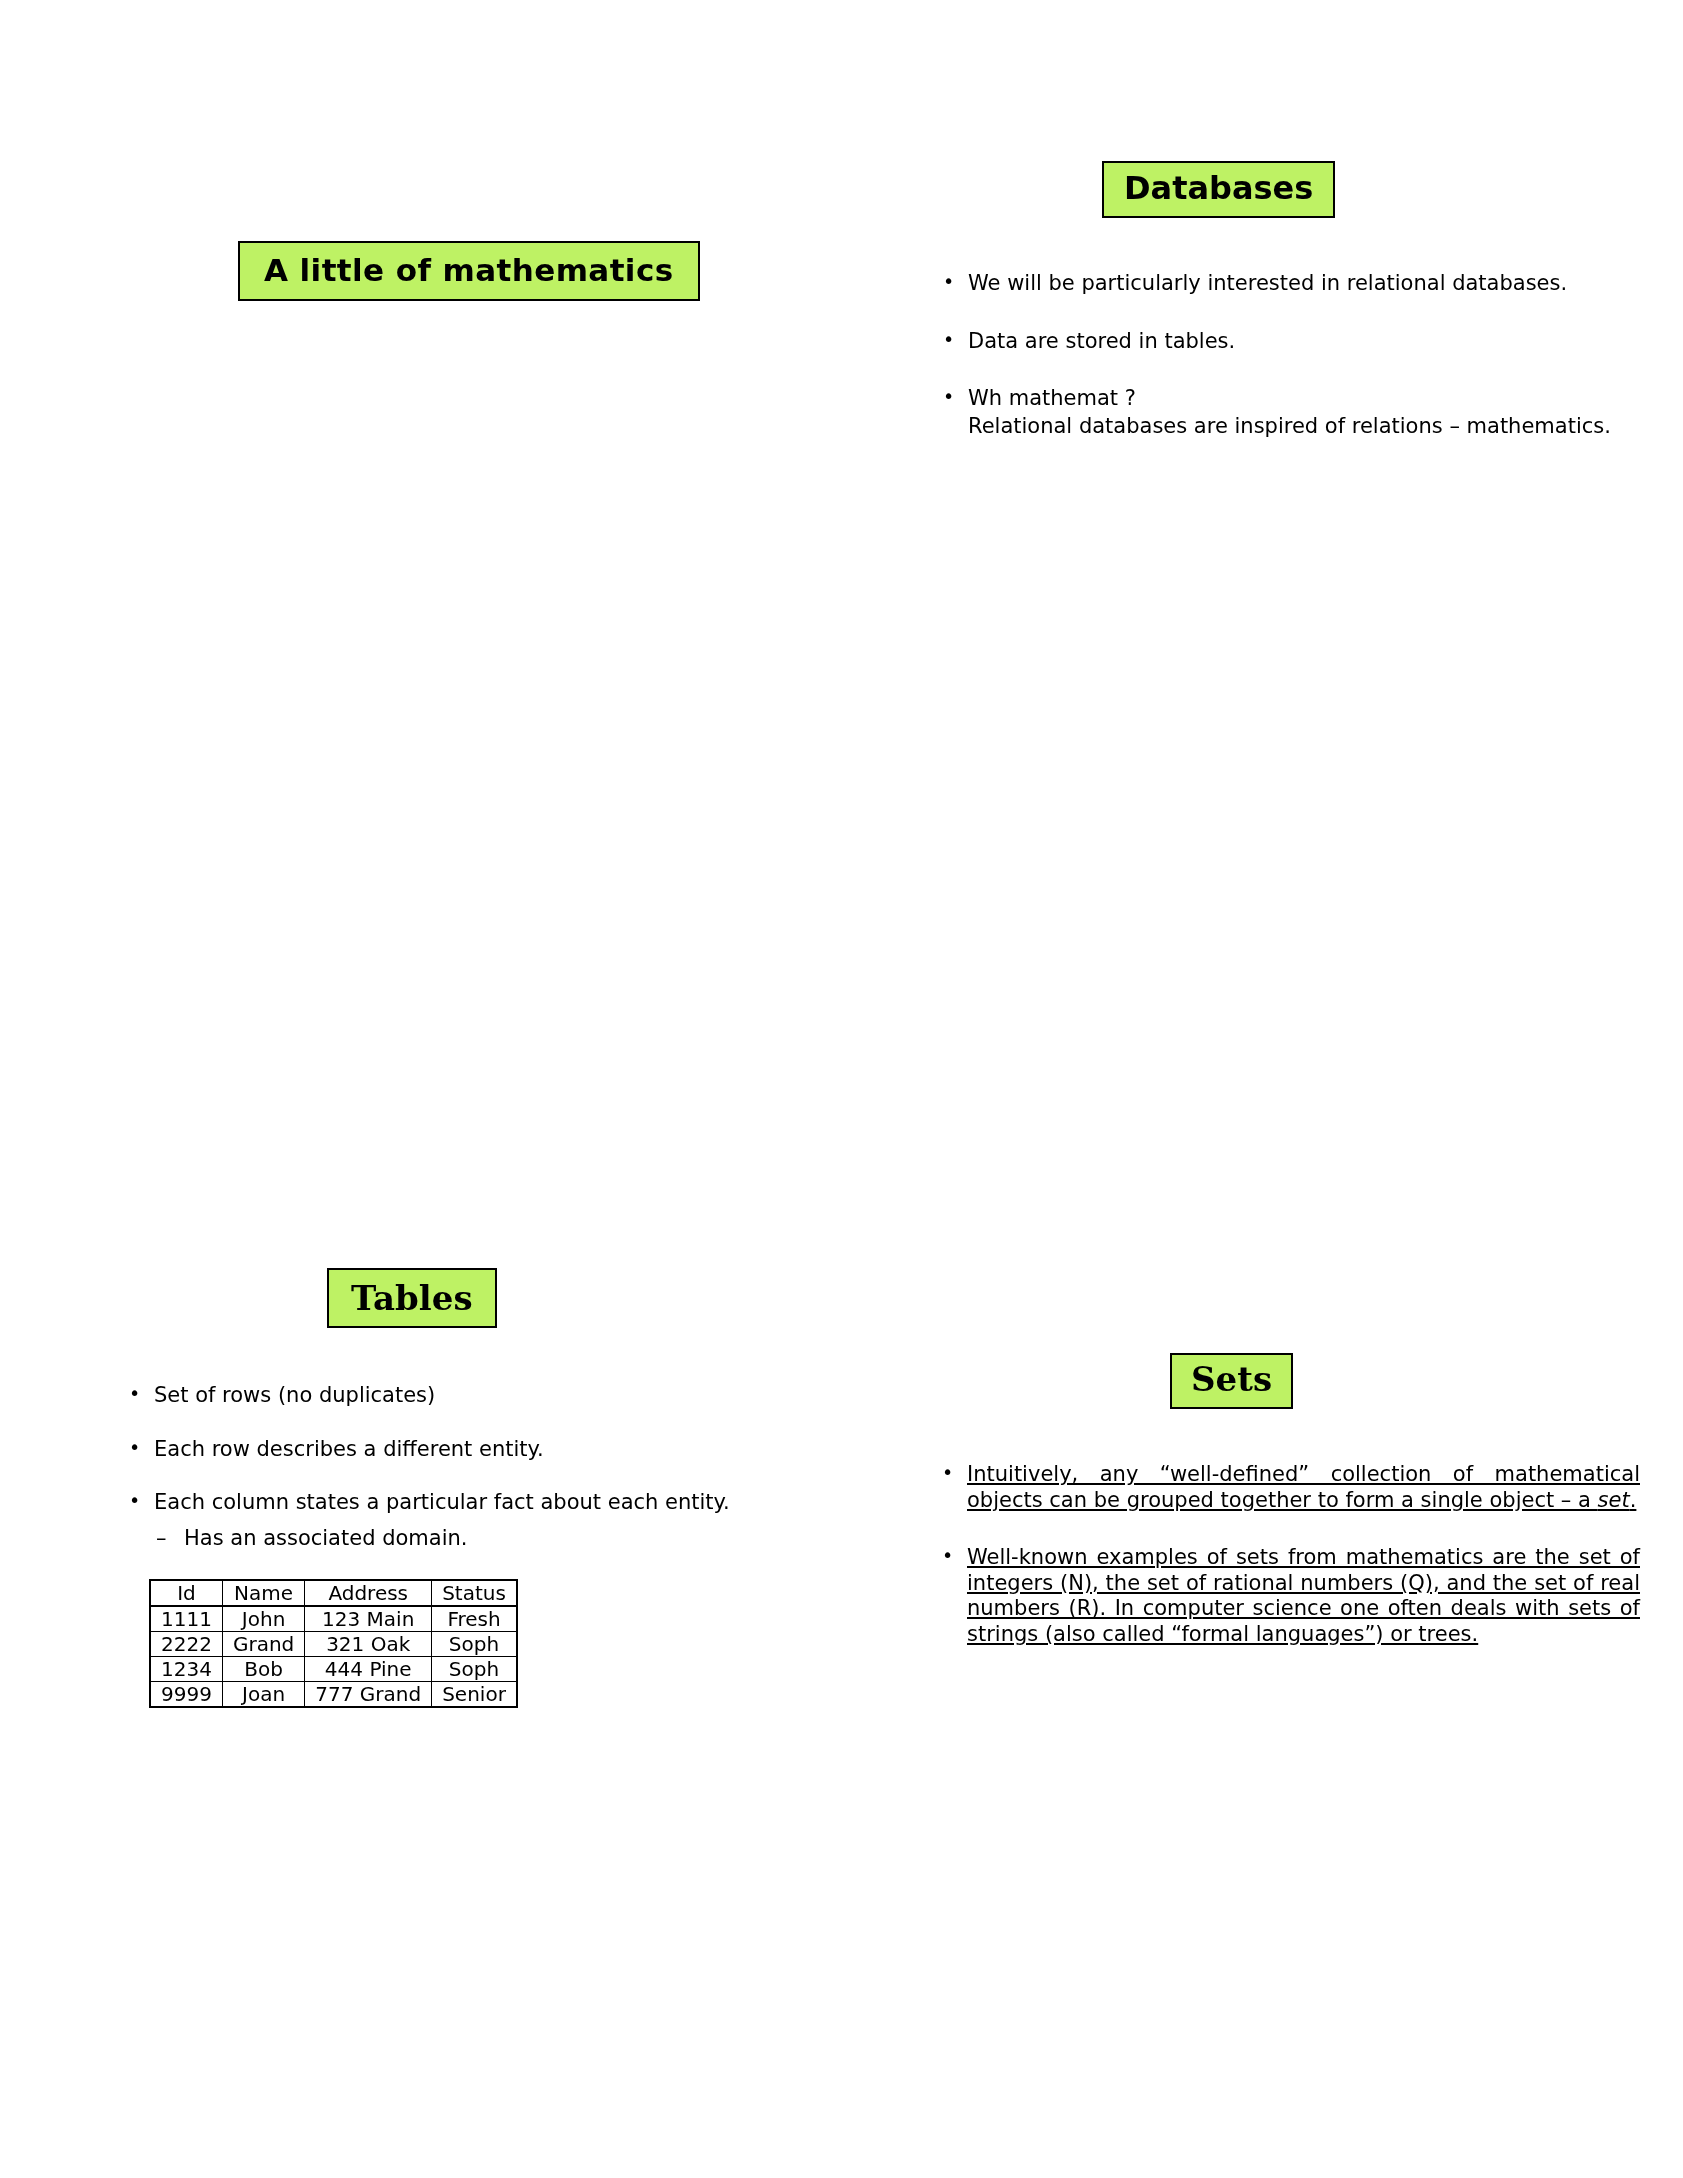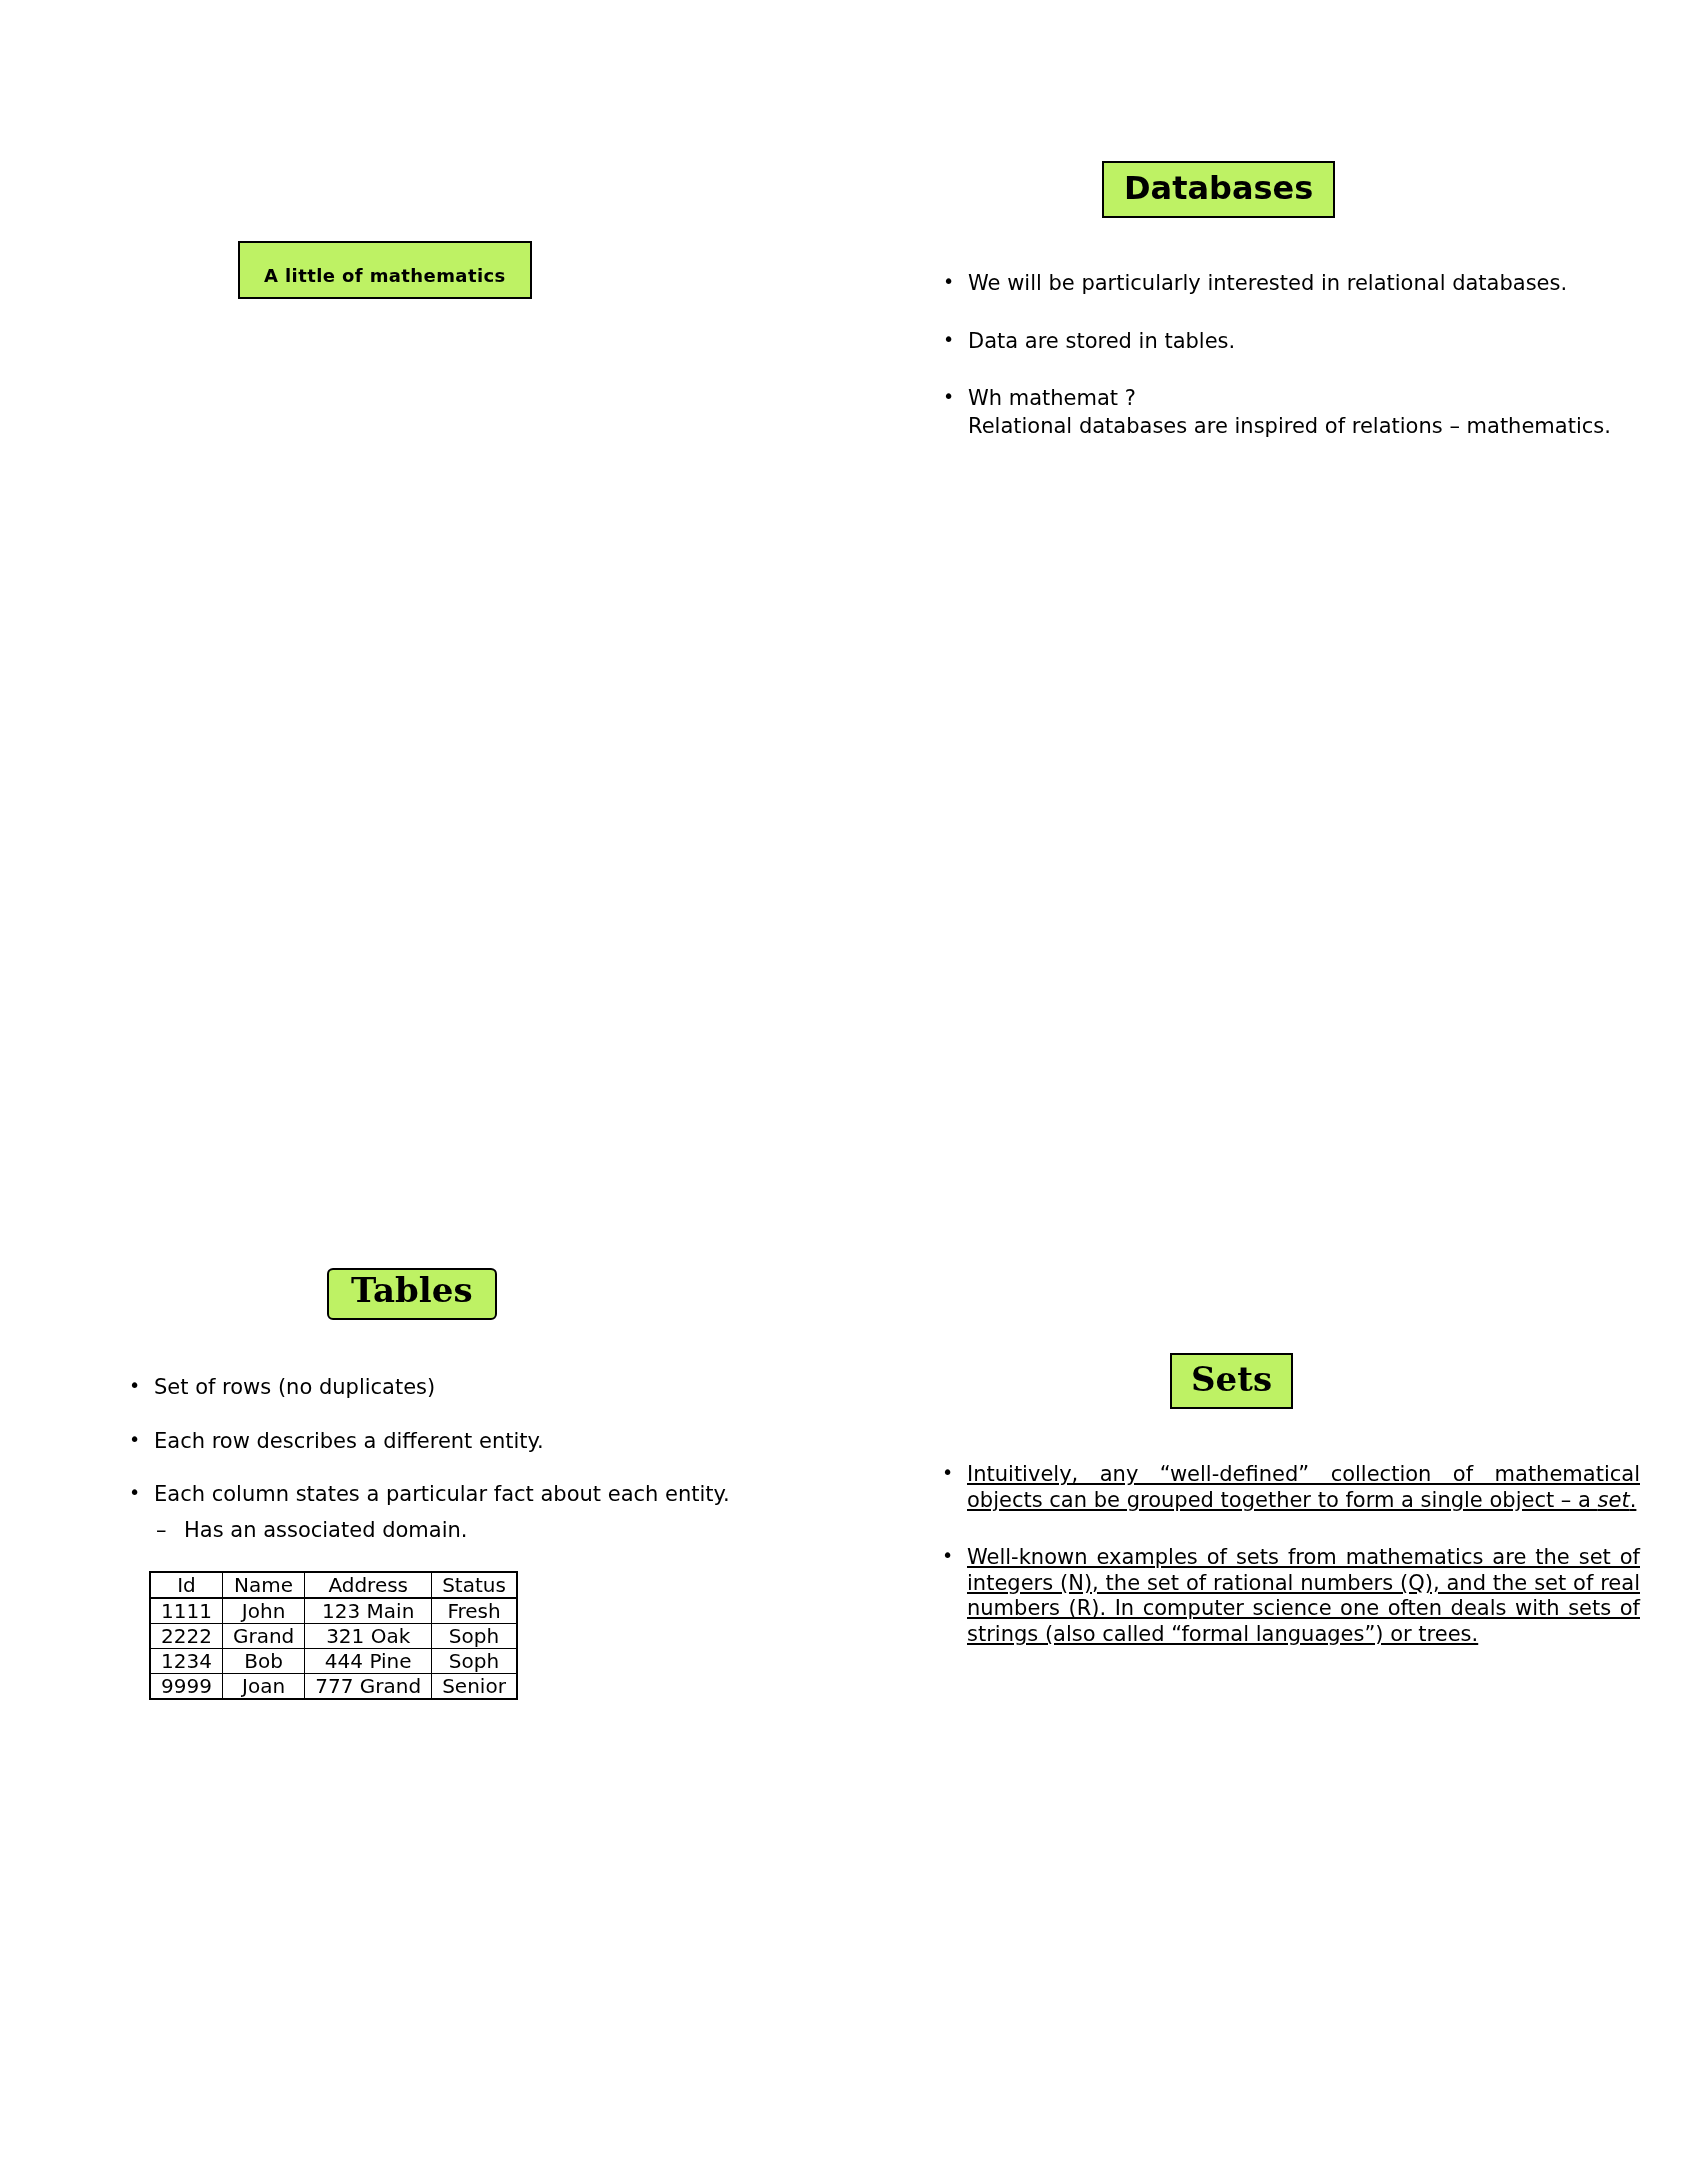--- a/index.html
+++ b/index.html
@@ -98,34 +98,34 @@
     font-size: 20px;
     line-height: 1.0;
   }
   table.data-table tr.head td {
     border-bottom: 2px solid #000000;
   }
 
   
   #slide-math { left: 238px; top: 241px; }
   #slide-math .title-box { padding: 9px 24px 11px 24px; }
-  #slide-math .title-text { font-size: 18px; letter-spacing: 0.4px; margin-top: 13px; }
+  #slide-math .title-text { font-size: 31px; letter-spacing: 0.4px; }
 
   
   #slide-databases { left: 1102px; top: 161px; width: 535px; }
   #slide-databases .title-wrap { text-align: left; }
   #slide-databases .title-box { padding: 6px 20px 9px 20px; }
   #slide-databases .title-text { font-size: 32px; }
   #slide-databases .body { margin-top: 53px; margin-left: -161px; width: 696px; }
   #slide-databases ul.bullets { font-size: 21px; line-height: 1.22; }
   #slide-databases ul.bullets > li { margin-bottom: 32px; }
 
   
   #slide-tables { left: 327px; top: 1268px; }
-  #slide-tables .title-box { padding: 0 22px 8px 22px; border-radius: 6px; }
+  #slide-tables .title-box { padding: 8px 22px 8px 22px; }
   #slide-tables .title-text { font-size: 34px; }
   #slide-tables .body { margin-top: 55px; margin-left: -200px; width: 614px; }
   #slide-tables ul.bullets { font-size: 21px; line-height: 1.22; }
   #slide-tables ul.bullets > li { margin-bottom: 28px; }
   #slide-tables .table-wrap { margin-top: 24px; margin-left: 22px; }
 
   
   #slide-sets { left: 1170px; top: 1353px; text-decoration: underline; }
   #slide-sets .title-box { padding: 4px 19px 8px 19px; }
   #slide-sets .title-text { font-size: 34px; }

